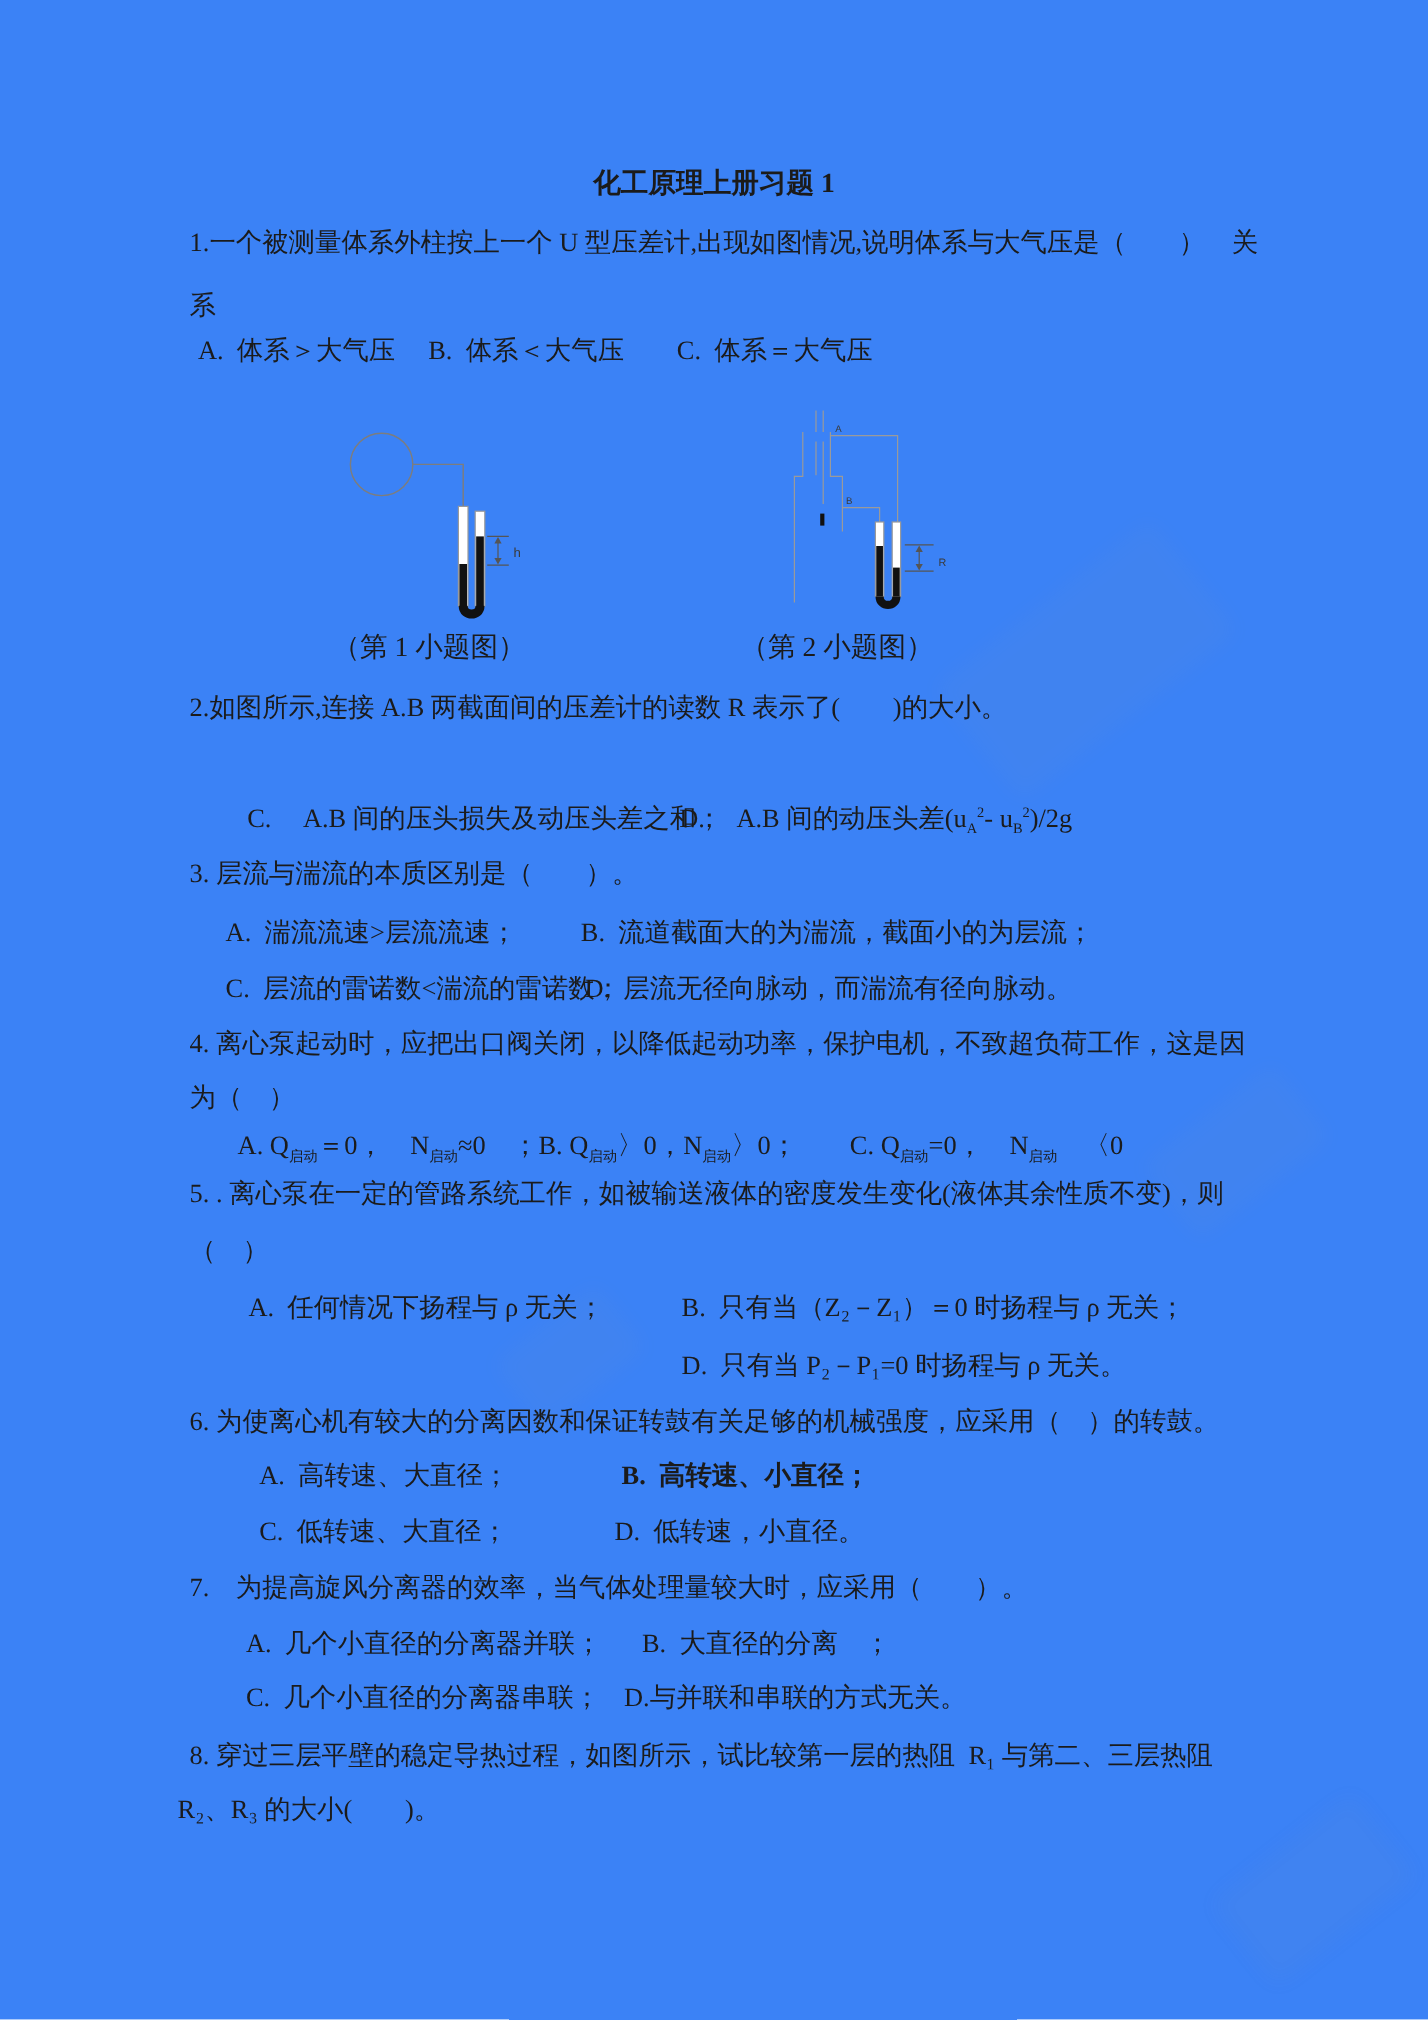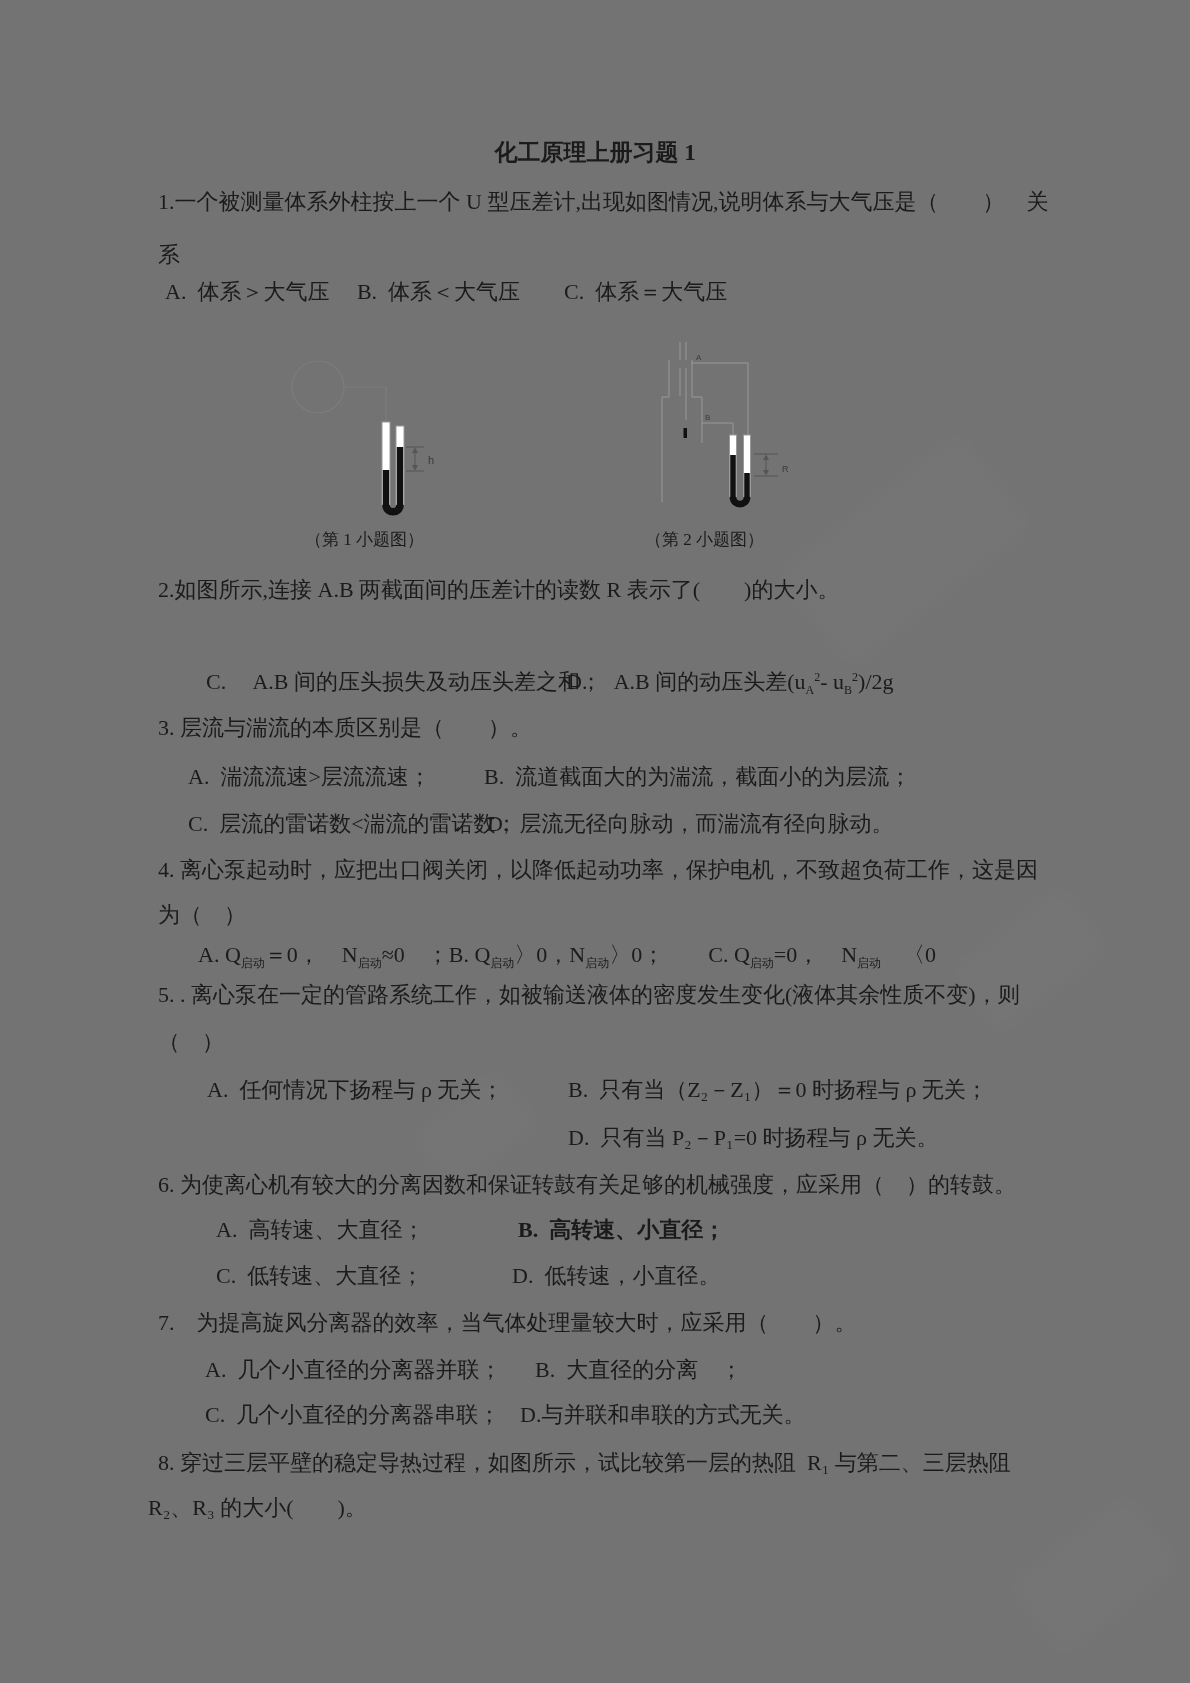--- a/index.html
+++ b/index.html
@@ -1,24 +1,24 @@
 <!DOCTYPE html>
 <html><head>
 <meta charset="utf-8">
 <style>
   html,body{margin:0;padding:0;background:#ffffff;}
-  .page{position:relative;width:1190px;height:1683px;background:#737373;
+  .page{position:relative;width:1190px;height:1683px;background:#3b82f6;
         font-family:"Liberation Serif","DejaVu Serif",serif;color:#1b1b1b;overflow:hidden;}
   .ln{position:absolute;font-size:22px;line-height:30px;white-space:pre;}
   .title{left:0;width:100%;text-align:center;font-weight:bold;font-size:23px;}
   .row{position:absolute;left:0;width:100%;height:30px;}
   .opt{position:absolute;top:0;font-size:22px;white-space:pre;}
   sub{font-size:12px;line-height:0;}
   sup{font-size:12px;line-height:0;}
-  .caption{font-size:17px;margin-left:28px;}
+  .caption{font-size:23px;}
   .fig{position:absolute;}
   .smudge{position:absolute;background:#9a9a9a;opacity:0.05;filter:blur(8px);
           transform:rotate(-38deg);border-radius:10px;}
   svg text{font-family:"Liberation Sans","DejaVu Sans",sans-serif;fill:#3a3a3a;}
 </style>
 </head>
 <body>
 
 <div class="page">
 

